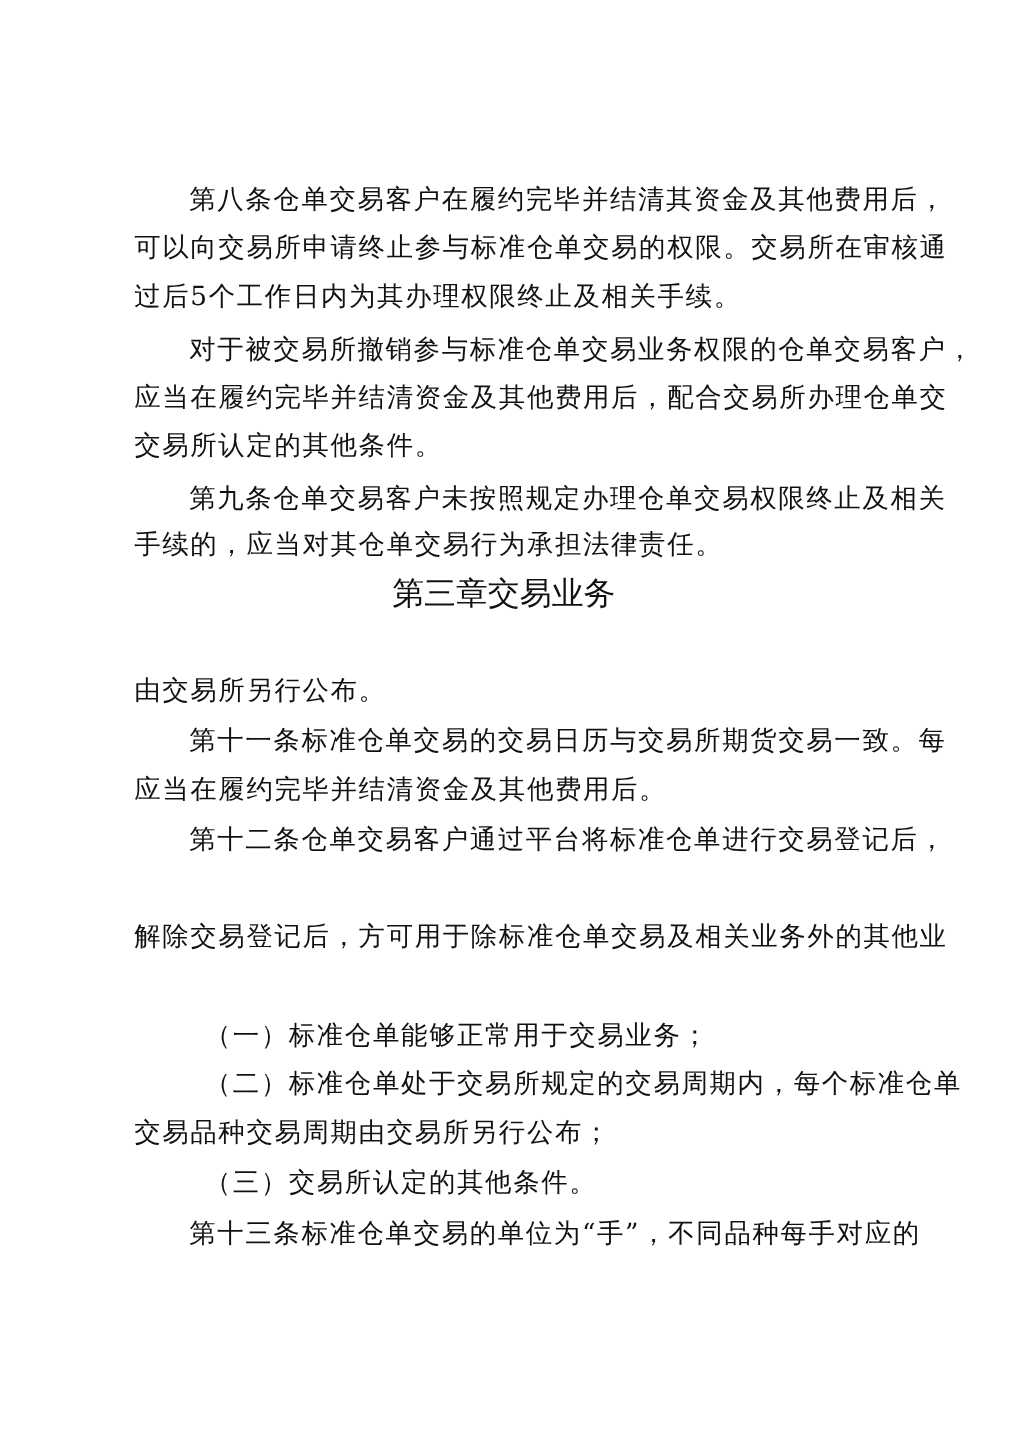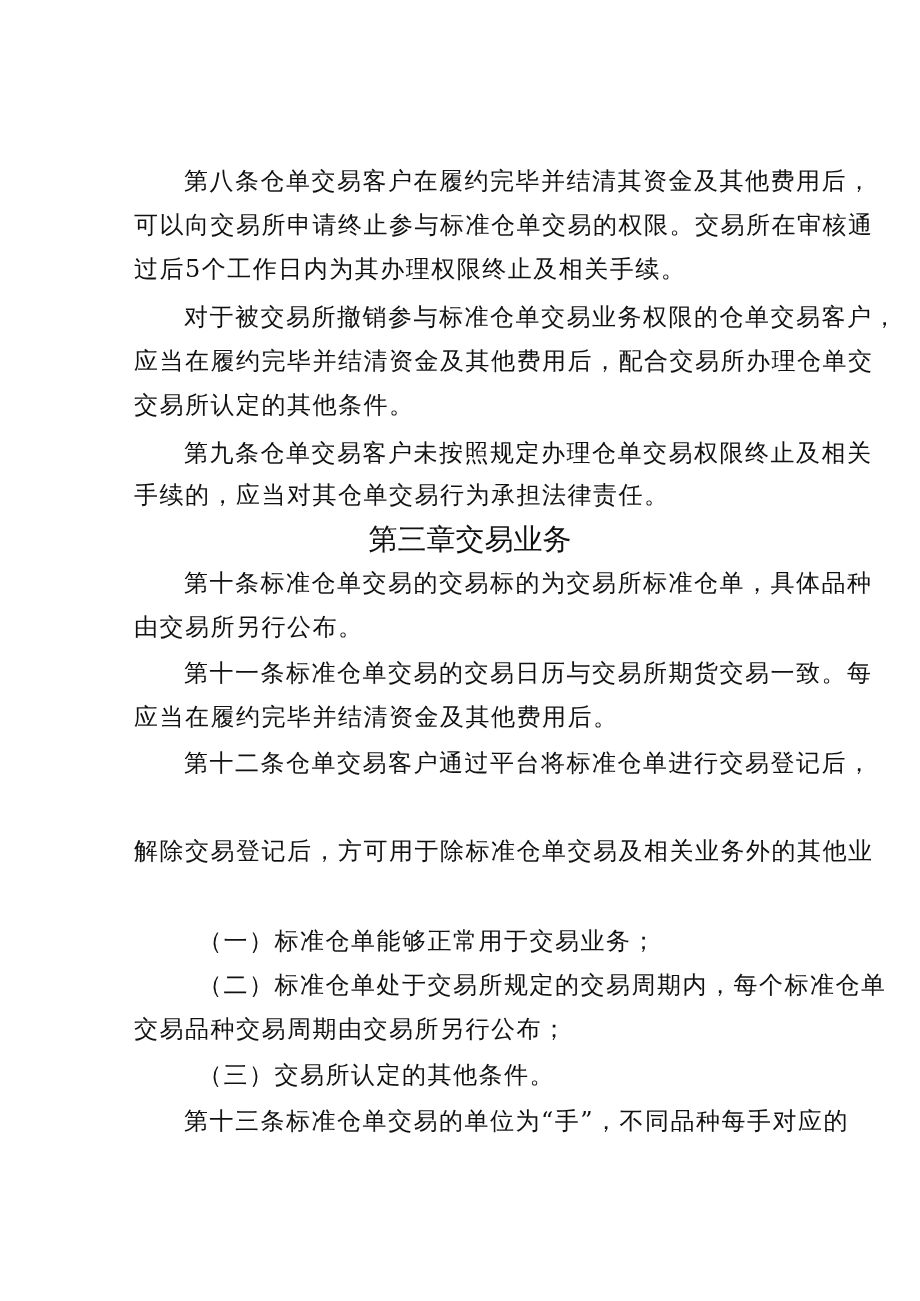--- a/index.html
+++ b/index.html
@@ -10,21 +10,21 @@
     body {
       width: 920px;
       height: 1301px;
       position: relative;
       overflow: hidden;
       font-family: "DejaVu Serif", "Liberation Serif", serif;
       color: #111111;
     }
     .page {
       position: absolute;
-      left: 12px; top: 0;
+      left: 0; top: 0;
       width: 896px; height: 1301px;
       background: #ffffff;
     }
     .line {
       position: absolute;
       left: 122px;
       width: 672px;
       font-size: 24px;
       line-height: 30px;
       white-space: nowrap;
@@ -59,21 +59,20 @@
 
   <div class="line indent just" style="top:302px">对于被交易所撤销参与标准仓单交易业务权限的仓单交易客户，</div>
   <div class="line just" style="top:346px">应当在履约完毕并结清资金及其他费用后，配合交易所办理仓单交</div>
   <div class="line" style="top:390px">交易所认定的其他条件。</div>
 
   <div class="line indent just" style="top:438px">第九条仓单交易客户未按照规定办理仓单交易权限终止及相关</div>
   <div class="line" style="top:480px">手续的，应当对其仓单交易行为承担法律责任。</div>
 
   <div class="heading" style="top:524px">第三章交易业务</div>
 
-  <div class="line indent just" style="top:568px">第十条标准仓单交易的交易标的为交易所标准仓单，具体品种</div>
   <div class="line" style="top:612px">由交易所另行公布。</div>
 
   <div class="line indent just" style="top:658px">第十一条标准仓单交易的交易日历与交易所期货交易一致。每</div>
   <div class="line" style="top:702px">应当在履约完毕并结清资金及其他费用后。</div>
 
   <div class="line indent just" style="top:748px">第十二条仓单交易客户通过平台将标准仓单进行交易登记后，</div>
   <div class="line just" style="top:836px">解除交易登记后，方可用于除标准仓单交易及相关业务外的其他业</div>
 
   <div class="line indent2" style="top:926px">（一）标准仓单能够正常用于交易业务；</div>
 

